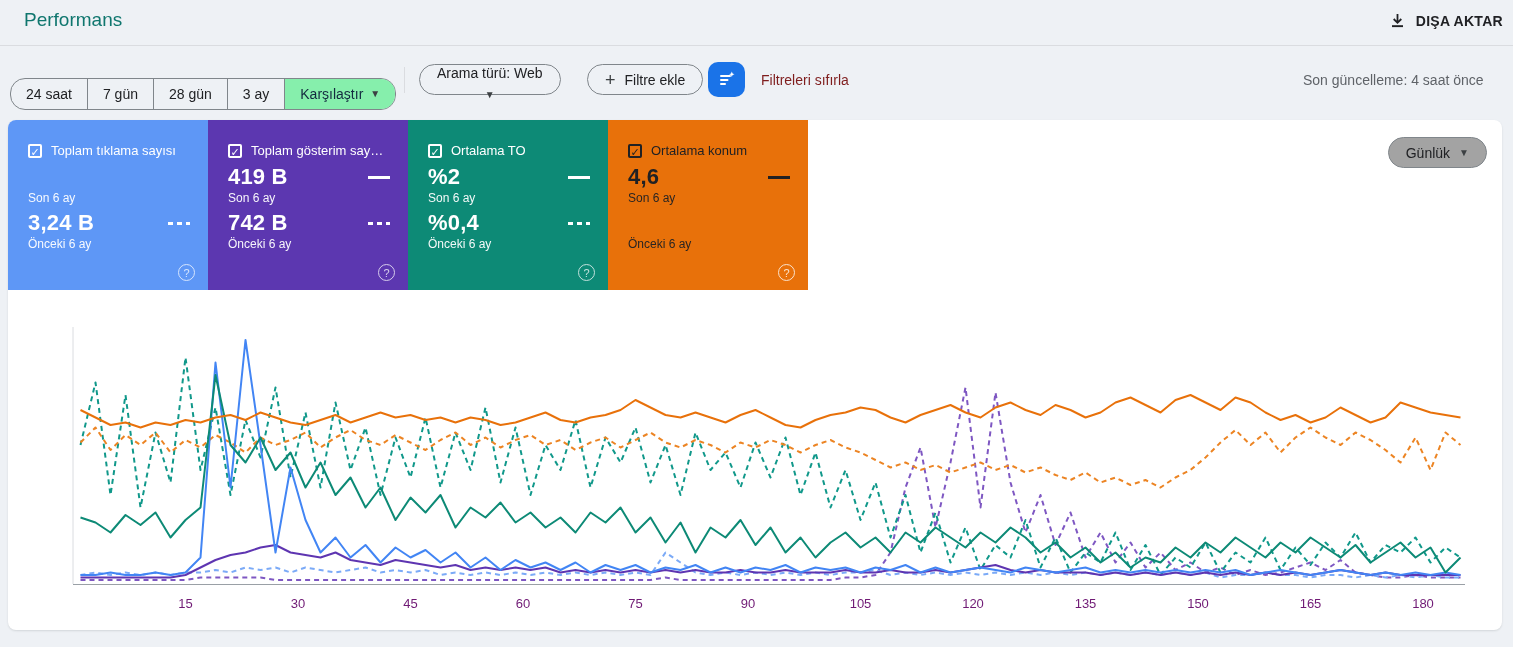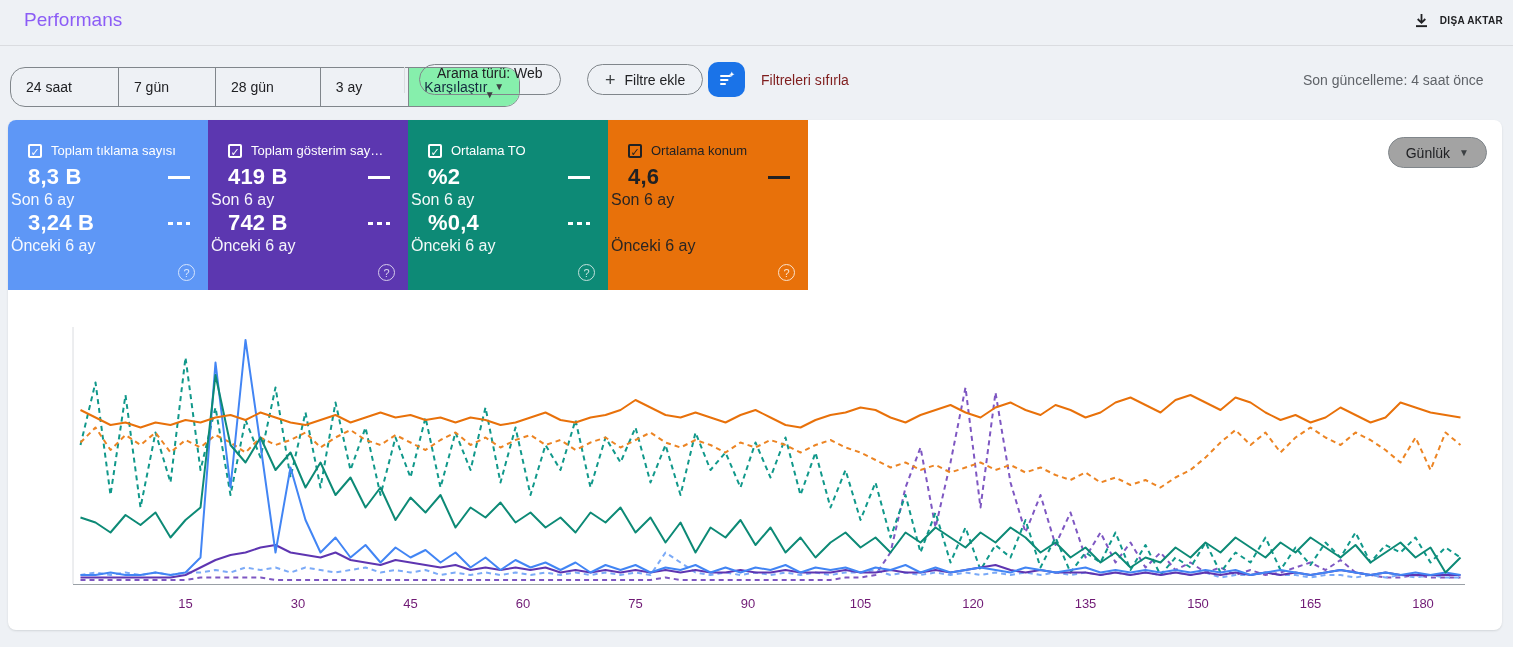--- a/index.html
+++ b/index.html
@@ -4,30 +4,30 @@
 <style>
   * { margin:0; padding:0; box-sizing:border-box; }
   html,body { width:1513px; height:647px; }
   body {
     position:relative; overflow:hidden;
     background:#eef1f5; color:#202124;
     font-family:"Liberation Sans","DejaVu Sans",sans-serif;
   }
   
   .topbar { position:absolute; left:0; top:0; width:1513px; height:45px; }
-  .page-title { position:absolute; left:24px; top:9px; font-size:19px; font-weight:500; color:#8b5cf6; }
+  .page-title { position:absolute; left:24px; top:9px; font-size:19px; font-weight:500; color:#0f766e; }
   .export-btn { position:absolute; right:2px; top:8px; display:flex; align-items:center; gap:10px;
     background:none; border:none; cursor:pointer; font-family:inherit;
-    font-size:10px; font-weight:700; letter-spacing:.3px; color:#202124; padding:4px 8px; }
+    font-size:14px; font-weight:700; letter-spacing:.3px; color:#202124; padding:4px 8px; }
   .top-divider { position:absolute; left:0; top:45px; width:1513px; height:1px; background:#dadce0; }
 
   
   .filterbar { position:absolute; left:0; top:46px; width:1513px; height:64px; }
-  .segmented { position:absolute; left:10px; top:21px; height:40px; display:flex;
-    border:1px solid #80868b; border-radius:15px; overflow:hidden;gap:31px; }
+  .segmented { position:absolute; left:10px; top:32px; height:32px; display:flex;
+    border:1px solid #80868b; border-radius:15px; overflow:hidden; }
   .segmented button { background:transparent; border:none; border-left:1px solid #80868b;
     font-family:inherit; font-size:14px; color:#202124; padding:0 15px; cursor:pointer;
     display:flex; align-items:center; gap:7px; }
   .segmented button:first-child { border-left:none; }
   .segmented button.active { background:#86efac; font-weight:500; color:#132a3f; }
   .caret { font-size:10px; color:#3c4043; line-height:1; }
   .vdiv { position:absolute; left:404px; top:21px; width:1px; height:26px; background:#dadce0; }
   .pill { display:flex; align-items:center; gap:9px; height:31px; padding:0 17px;
     border:1px solid #80868b; border-radius:16px; background:transparent; cursor:pointer;
     font-family:inherit; font-size:14px; color:#202124; }
@@ -51,21 +51,21 @@
   .metric.m1 { left:200px; } .metric.m2 { left:400px; } .metric.m3 { left:600px; }
   .metric-head { position:absolute; left:20px; top:23px; display:flex; align-items:center; gap:9px; width:172px; }
   .cbx { flex:0 0 auto; width:14px; height:14px; border:2px solid currentColor; border-radius:2px;
     font-size:11px; font-weight:700; line-height:13px; text-align:center; }
   .metric-label { font-size:13px; white-space:nowrap; overflow:hidden; }
   .val-row { position:absolute; left:20px; width:162px; display:flex; justify-content:space-between; align-items:center; }
   .val-row.v1 { top:44px; } .val-row.v2 { top:90px; }
   .metric-value { font-size:22px; font-weight:700; letter-spacing:.2px; }
   .ind { width:22px; height:3px; background:currentColor; }
   .ind.dashed { background:repeating-linear-gradient(90deg, currentColor 0 5px, transparent 5px 9px); }
-  .metric-period { position:absolute; left:3px; font-size:16px; opacity:.95; }
+  .metric-period { position:absolute; left:20px; font-size:12px; opacity:.95; }
   .metric-period.p1 { top:71px; } .metric-period.p2 { top:117px; }
   .help { position:absolute; right:13px; bottom:9px; width:17px; height:17px; border-radius:50%;
     border:1.5px solid; font-size:11px; line-height:16px; text-align:center; opacity:.75; cursor:pointer; }
   .metric.m3 .help { color:#fbe9d8; opacity:.95; }
 
   
   .pill.granularity { position:absolute; right:15px; top:17px; background:#a3a3a3; }
 
   
   #chart-svg { position:absolute; left:57px; top:205px; }
@@ -125,24 +125,20 @@
   <span class="last-update">Son güncelleme: 4 saat önce</span>
 </div>
 
 <div class="main-card">
 
   <div class="metric m0" style="background: rgb(94, 151, 246); color: rgb(255, 255, 255);">
     <div class="metric-head">
       <span class="cbx">✓</span>
       <span class="metric-label">Toplam tıklama sayısı</span>
     </div>
-    <div class="val-row v1">
-        <span class="metric-value">8,3 B</span>
-        <span class="ind"></span>
-      </div>
     <div class="metric-period p1">Son 6 ay</div>
     <div class="val-row v2">
         <span class="metric-value">3,24 B</span>
         <span class="ind dashed"></span>
       </div>
     <div class="metric-period p2">Önceki 6 ay</div>
     <span class="help">?</span>
   </div>
 
   <div class="metric m1" style="background: rgb(92, 55, 176); color: rgb(255, 255, 255);">

